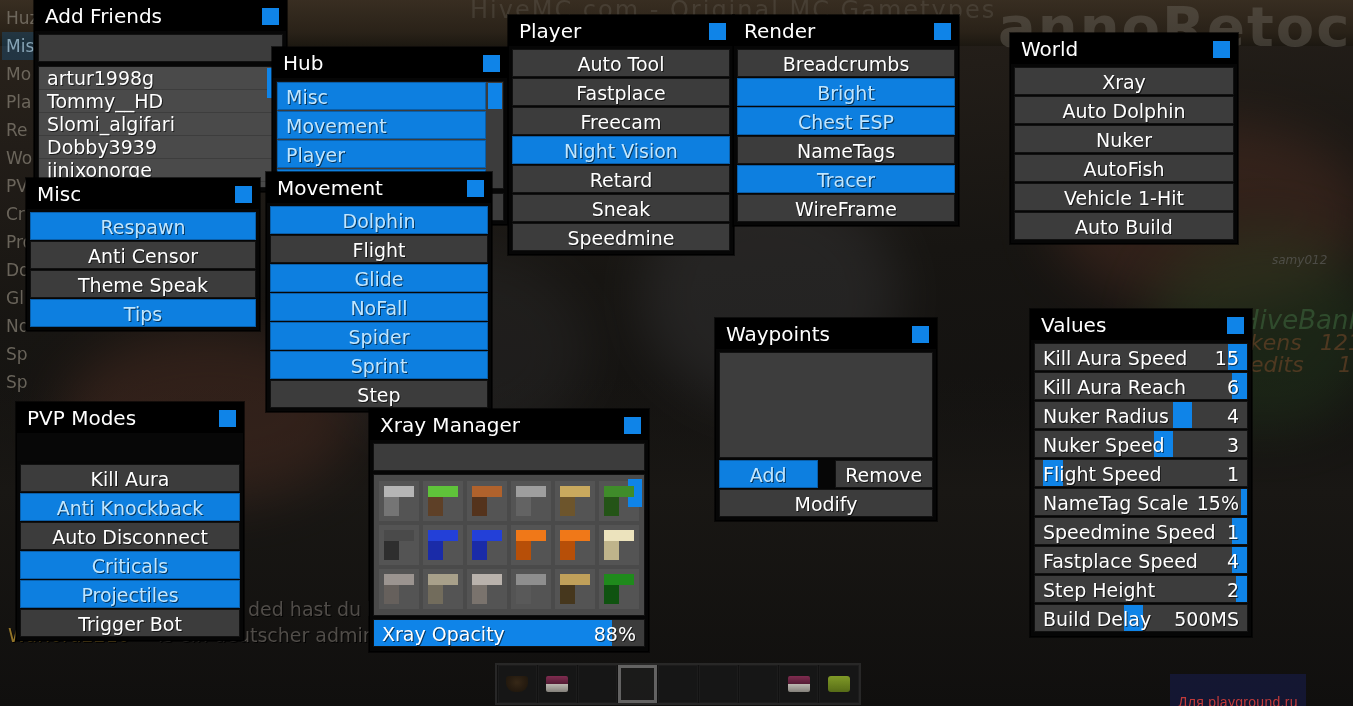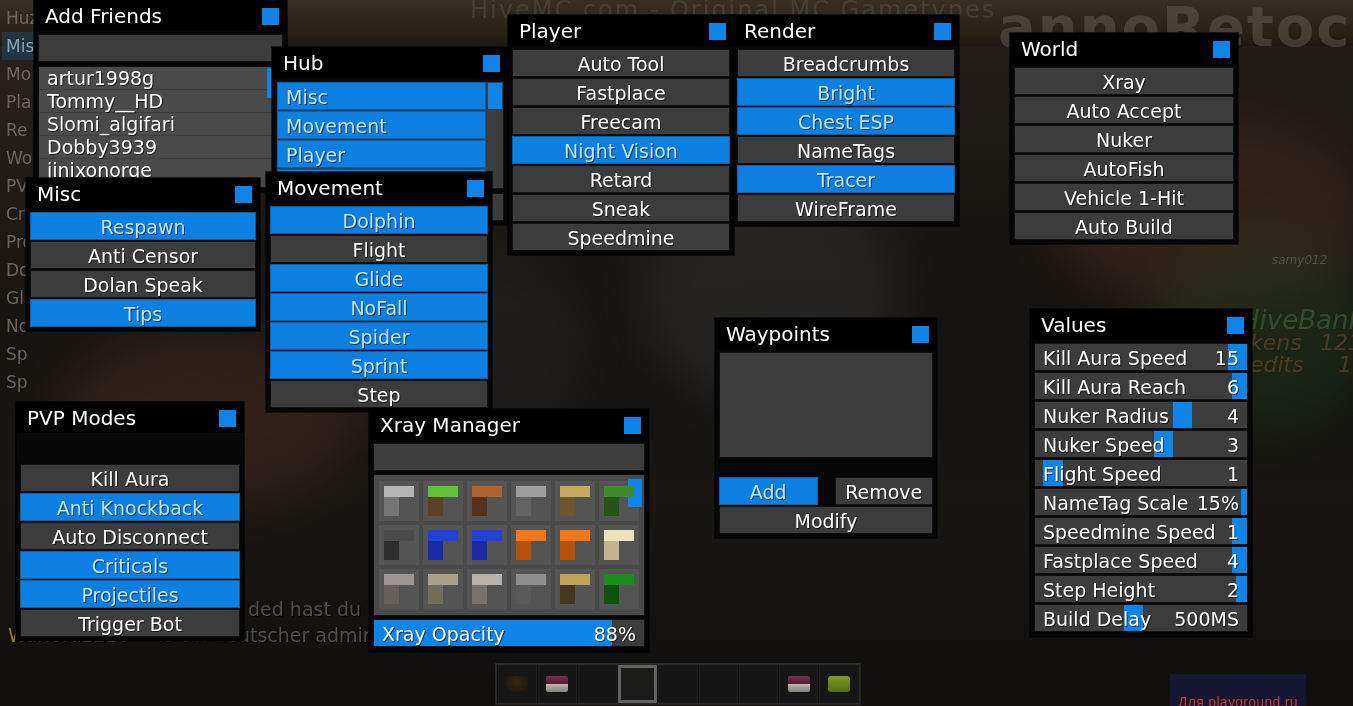--- a/index.html
+++ b/index.html
@@ -253,21 +253,21 @@
     display:block;
   }
   .blk .top   { height:11px; top:0; }
   .blk .left  { top:11px; bottom:0; left:0; width:50%; }
   .blk .right { top:11px; bottom:0; right:0; width:50%; }
 
   .wp-list {
     background:#3d3d3d;
     border:1px solid #111;
   }
-  .wp-btnrow { display:flex; gap:17px; margin-top:19px; }
+  .wp-btnrow { display:flex; gap:17px; margin-top:2px; }
   .wp-btnrow > div { flex:1; }
 </style>
 </head>
 <body>
 
 <div id="stage">
 
   <div class="bg-layer bg-base"></div>
   <div class="bg-sky"></div>
   <div class="bg-ground"></div>
@@ -404,37 +404,37 @@
     </div>
   </div>
 
   <div class="win" style="left:1010px; top:33px; width:228px;">
     <div class="win-title">
       <span>World</span>
       <span class="win-dot"></span>
     </div>
     <div class="win-body" style="padding:3px;">
       <div class="btn">Xray</div>
-      <div class="btn">Auto Accept</div>
+      <div class="btn">Auto Dolphin</div>
       <div class="btn">Nuker</div>
       <div class="btn">AutoFish</div>
       <div class="btn">Vehicle 1-Hit</div>
       <div class="btn">Auto Build</div>
     </div>
   </div>
 
   <div class="win" style="left:26px; top:178px; width:234px;">
     <div class="win-title">
       <span>Misc</span>
       <span class="win-dot"></span>
     </div>
     <div class="win-body" style="padding:3px;">
       <div class="btn on">Respawn</div>
       <div class="btn">Anti Censor</div>
-      <div class="btn">Dolan Speak</div>
+      <div class="btn">Theme Speak</div>
       <div class="btn on">Tips</div>
     </div>
   </div>
 
   <div class="win" style="left:266px; top:172px; width:226px;">
     <div class="win-title">
       <span>Movement</span>
       <span class="win-dot"></span>
     </div>
     <div class="win-body" style="padding:3px;">

